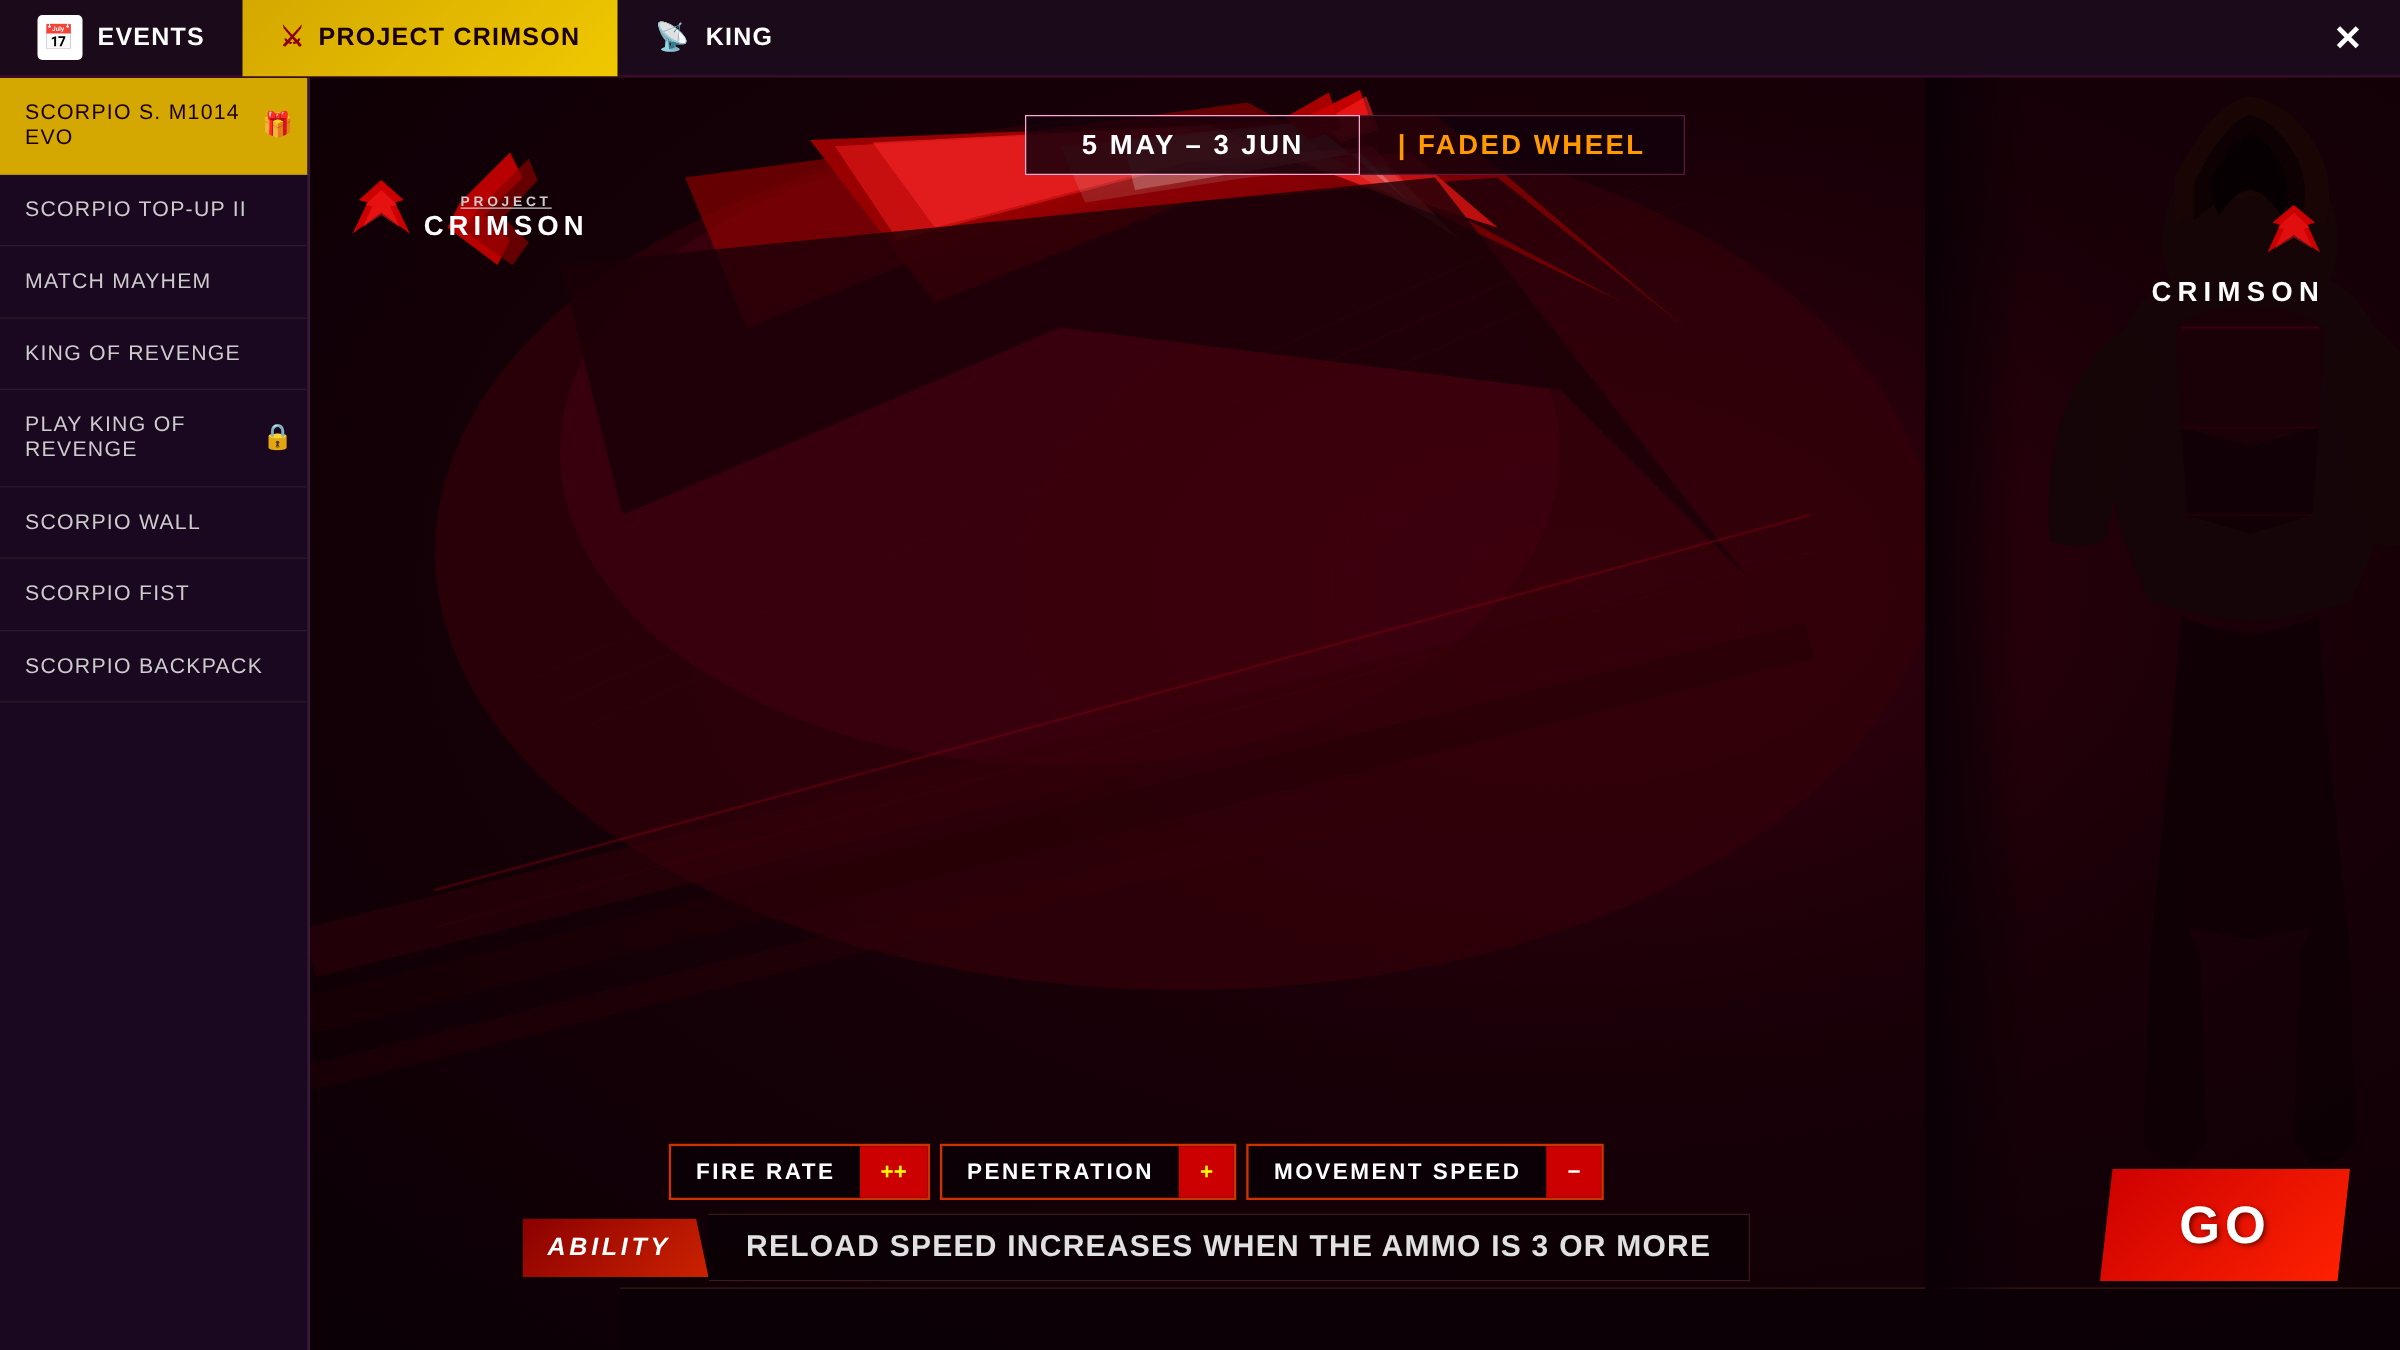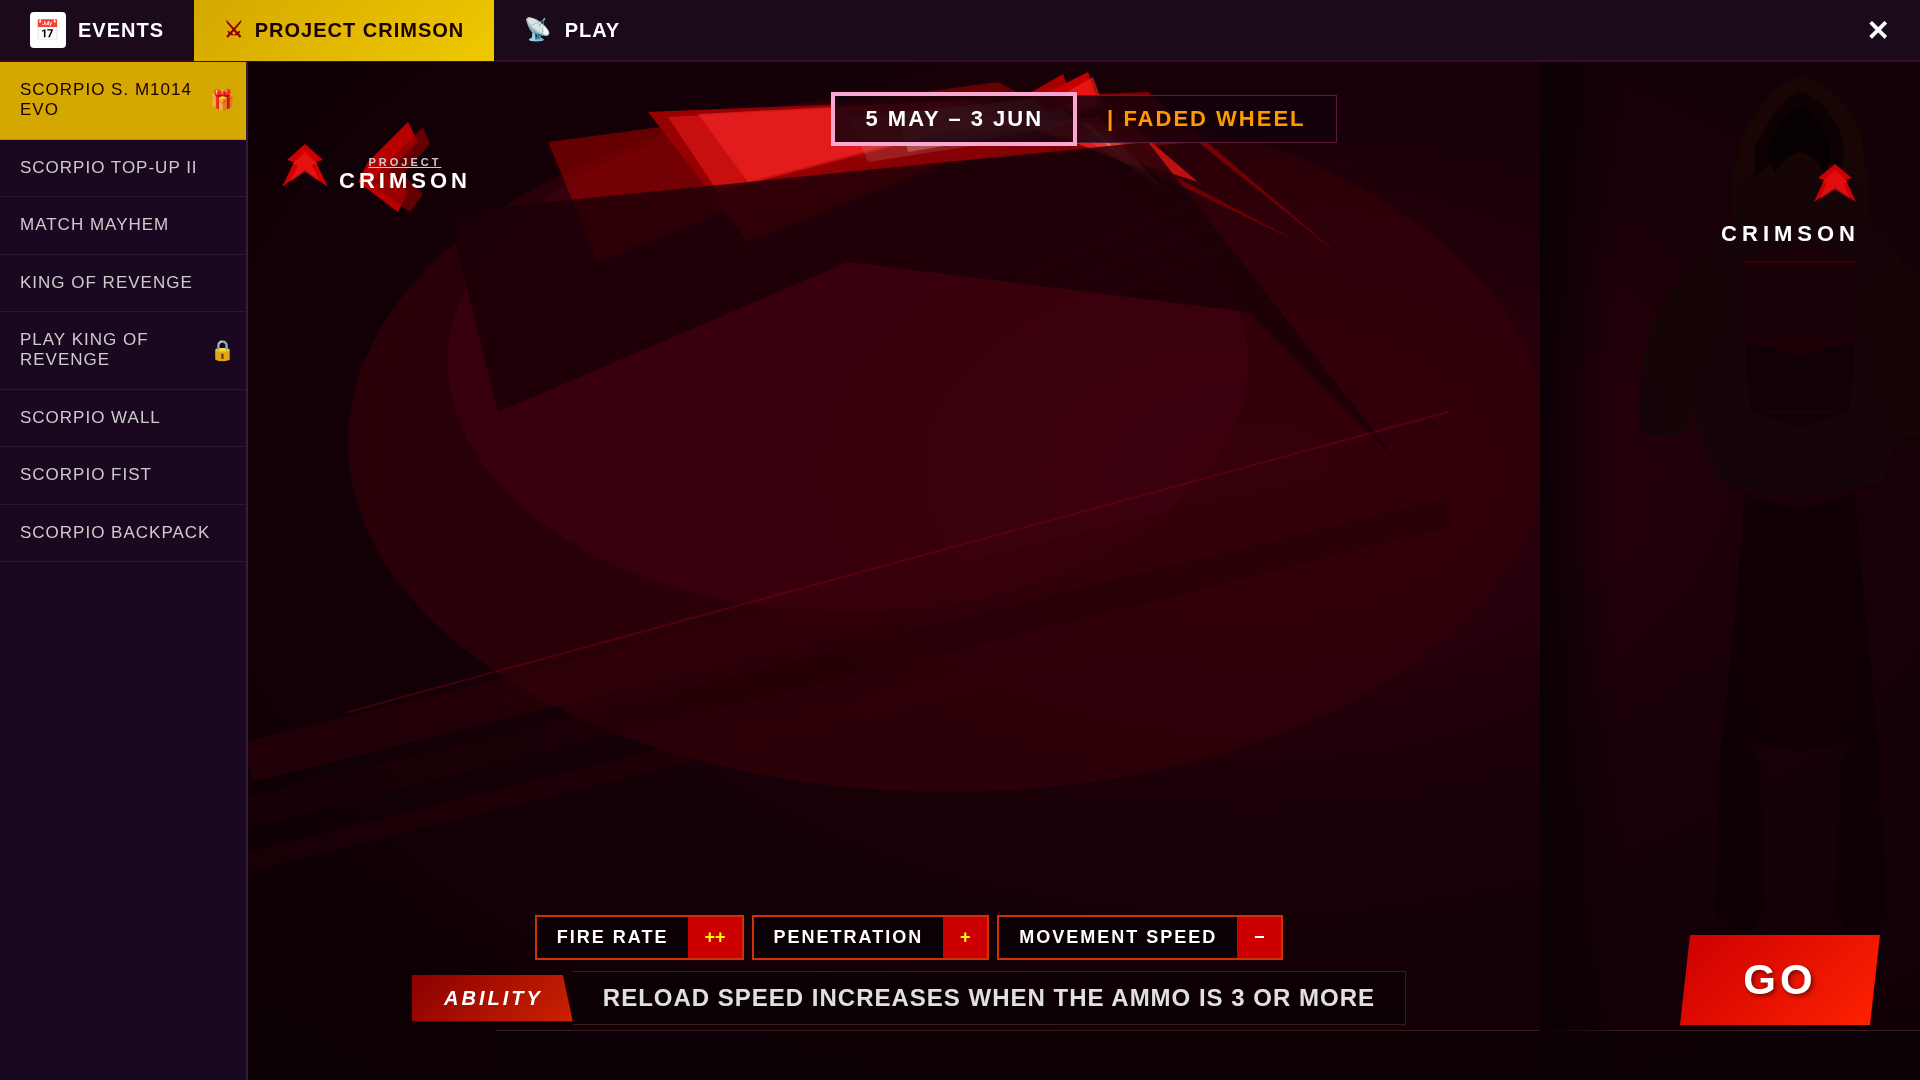--- a/index.html
+++ b/index.html
@@ -155,22 +155,22 @@
       top: 30px;
       left: 0; right: 0;
       display: flex;
       justify-content: center;
       align-items: center;
       gap: 0;
       z-index: 10;
     }
     .event-date {
       background: rgba(20, 0, 10, 0.85);
-      border: 4px solid #f9a8d4;
-      padding: 10px 30px;
+      border: 1px solid #f9a8d4;
+      padding: 10px 44px;
       font-size: 22px;
       font-weight: 900;
       color: #fff;
       letter-spacing: 2px;
     }
     .event-type {
       background: rgba(20, 0, 10, 0.85);
       border: 1px solid #5a1a3a;
       border-left: none;
       padding: 10px 30px;
@@ -285,21 +285,21 @@
       right: 350px;
       display: flex;
       align-items: center;
       justify-content: center;
       gap: 0;
       z-index: 30;
     }
     .ability-label {
       background: linear-gradient(135deg, #8b0000, #cc2200);
       clip-path: polygon(0% 0%, calc(100% - 10px) 0%, 100% 100%, 0% 100%);
-      padding: 12px 30px 12px 32px;
+      padding: 12px 30px 12px 20px;
       font-size: 20px;
       font-weight: 900;
       color: #fff;
       letter-spacing: 3px;
       font-style: italic;
     }
     .ability-text {
       background: rgba(10, 0, 5, 0.85);
       padding: 12px 30px;
       font-size: 24px;
@@ -356,21 +356,21 @@
   <div class="nav-events">
     <div class="nav-calendar-icon">📅</div>
     <span>EVENTS</span>
   </div>
   <div class="nav-project-crimson">
     <span class="nav-project-icon">⚔</span>
     <span>PROJECT CRIMSON</span>
   </div>
   <div class="nav-news">
     <span class="nav-signal-icon">📡</span>
-    <span>PLAY</span>
+    <span>KING</span>
   </div>
   <div class="nav-close">
     <span>✕</span>
   </div>
 </div>
 
 <div class="sidebar">
   <div class="sidebar-item active">
     <span>SCORPIO S. M1014 EVO</span>
     <span class="reward-icon">🎁</span>

